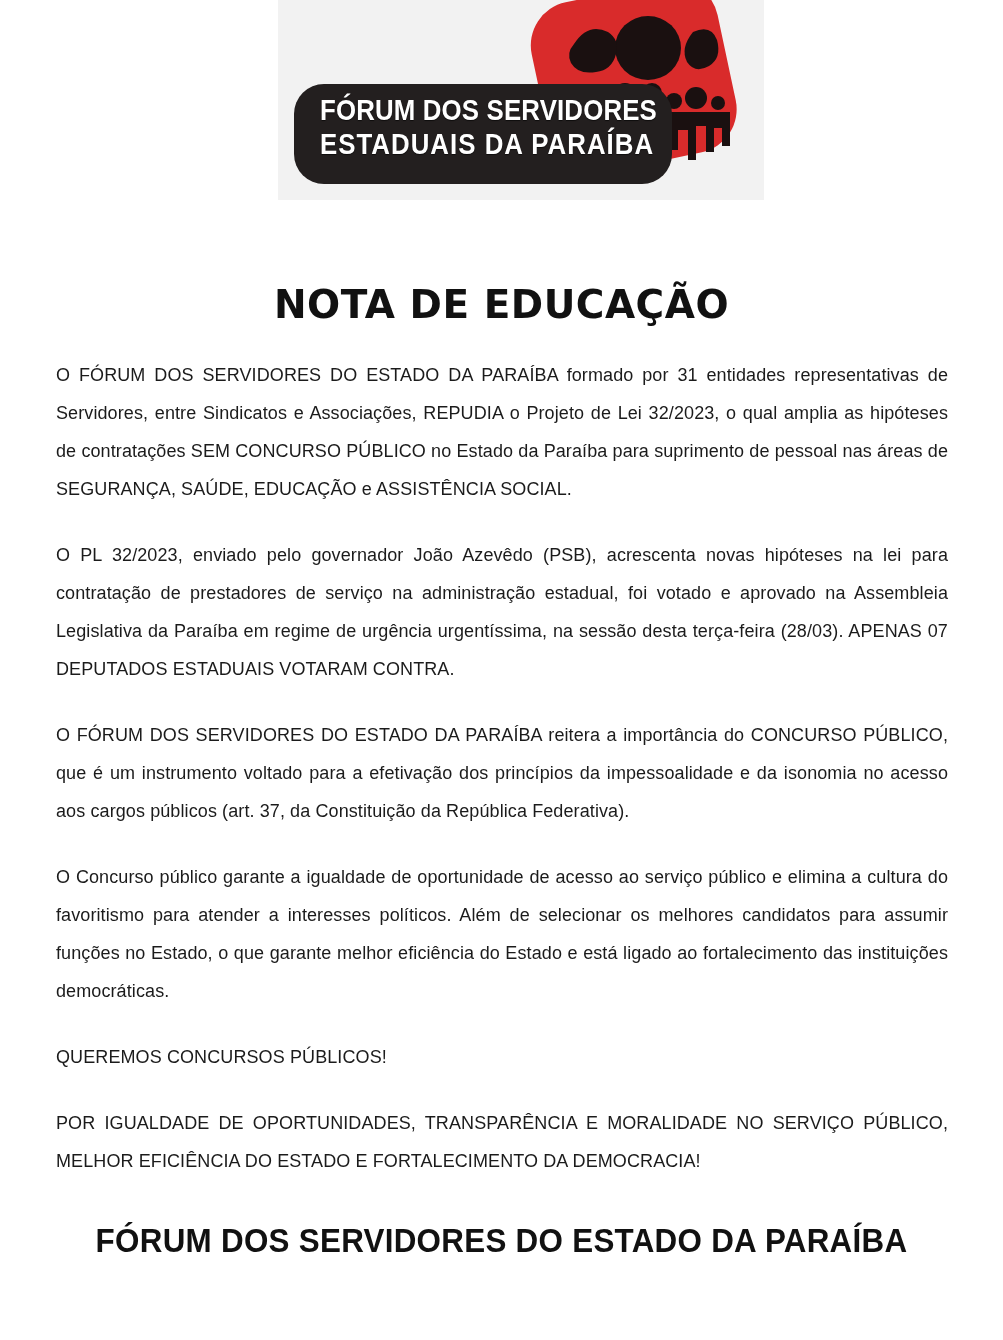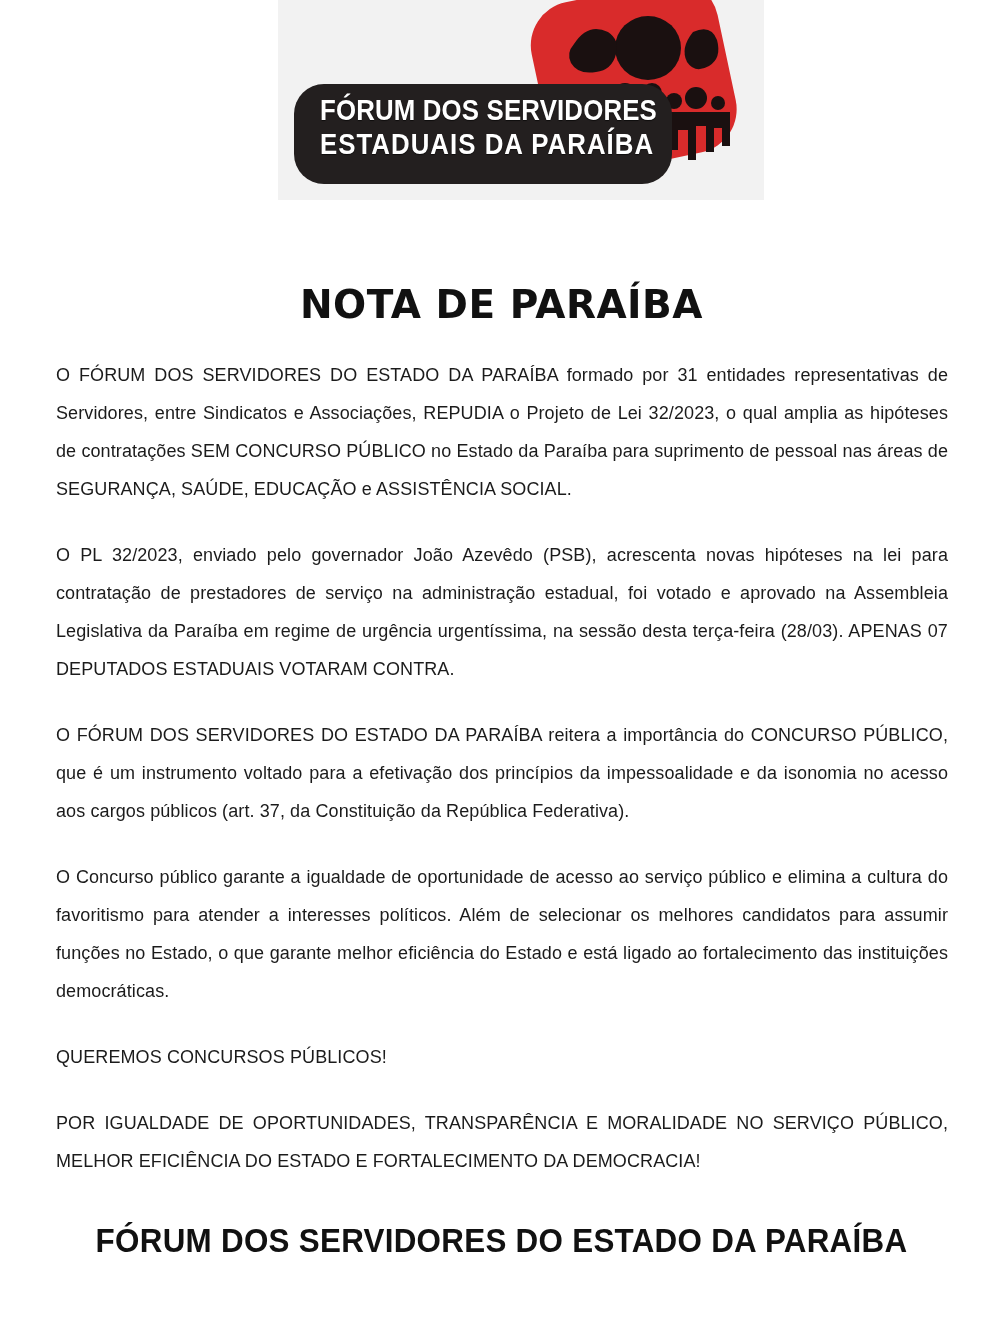--- a/index.html
+++ b/index.html
@@ -163,21 +163,21 @@
 
       <rect x="16" y="84" width="378" height="100" rx="30" ry="30" fill="#231f1f"></rect>
     </svg>
 
     <div class="logo-banner-text">
       <span class="l1">FÓRUM DOS SERVIDORES</span>
       <span class="l2">ESTADUAIS  DA  PARAÍBA</span>
     </div>
   </div>
 
-  <h1 class="doc-title">NOTA DE PARAÍBA</h1>
+  <h1 class="doc-title">NOTA DE EDUCAÇÃO</h1>
 
   <div class="body-wrap">
     <p class="para">O FÓRUM DOS SERVIDORES DO ESTADO DA PARAÍBA formado por 31 entidades representativas de Servidores,  entre Sindicatos e Associações, REPUDIA  o Projeto de Lei 32/2023, o qual amplia as hipóteses de contratações SEM CONCURSO PÚBLICO no Estado da Paraíba para suprimento de pessoal nas áreas de SEGURANÇA,  SAÚDE,  EDUCAÇÃO e ASSISTÊNCIA SOCIAL.</p>
     <p class="para">O PL 32/2023, enviado pelo governador João Azevêdo (PSB), acrescenta novas hipóteses na lei para contratação de prestadores de serviço na administração estadual, foi votado e aprovado na Assembleia Legislativa da Paraíba em regime de urgência urgentíssima, na sessão desta terça-feira (28/03). APENAS 07 DEPUTADOS ESTADUAIS VOTARAM CONTRA.</p>
     <p class="para">O FÓRUM DOS SERVIDORES DO ESTADO DA PARAÍBA reitera a importância do CONCURSO PÚBLICO, que é um instrumento voltado para a efetivação dos princípios da impessoalidade e da isonomia no acesso aos cargos públicos (art. 37, da Constituição da República Federativa).</p>
     <p class="para">O Concurso público garante a igualdade de oportunidade de acesso ao serviço público e elimina a  cultura do favoritismo para atender a interesses políticos.  Além de selecionar os melhores candidatos para assumir funções no Estado, o que garante  melhor eficiência do Estado e está ligado ao fortalecimento das instituições democráticas.</p>
     <p class="para nojustify">QUEREMOS CONCURSOS PÚBLICOS!</p>
     <p class="para">POR IGUALDADE DE OPORTUNIDADES, TRANSPARÊNCIA E MORALIDADE NO SERVIÇO PÚBLICO, MELHOR EFICIÊNCIA DO ESTADO E FORTALECIMENTO DA DEMOCRACIA!</p>
   </div>
 

